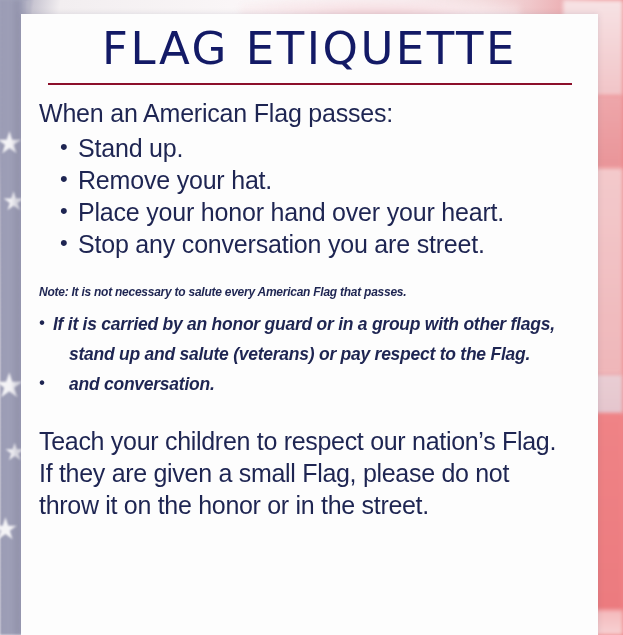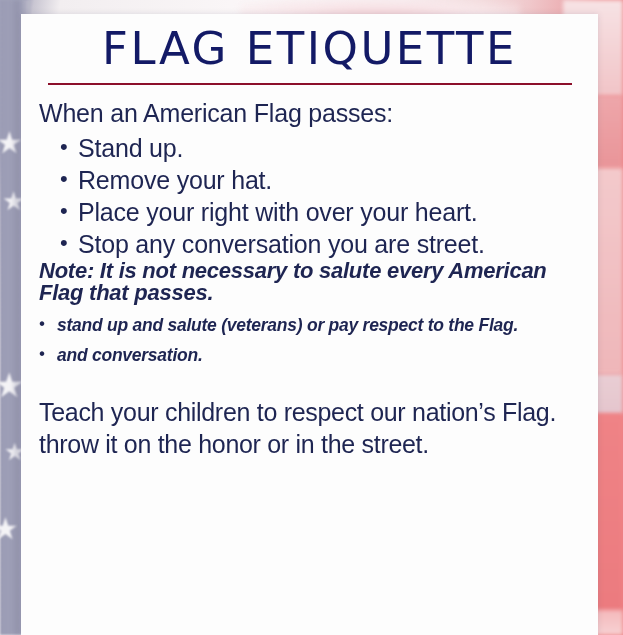--- a/index.html
+++ b/index.html
@@ -141,21 +141,22 @@
   }
   ul.main-list li .dot {
     position: absolute;
     left: 0;
     top: -1px;
     font-size: 22px;
   }
 
   
   .note {
-    font-size: 22px;
+    margin-top: 21px;
+    font-size: 12px;
     line-height: 22px;
     font-style: italic;
     font-weight: 700;
     letter-spacing: -0.25px;
     color: #1e2552;
   }
   ul.note-list {
     list-style: none;
     margin: 6px 0 0 0;
     padding: 0;
@@ -170,21 +171,21 @@
     letter-spacing: -0.25px;
   }
   ul.note-list li .dot {
     position: absolute;
     left: 0;
     top: -1px;
     font-size: 16px;
   }
   ul.note-list li .cont {
     display: block;
-    margin-left: 4px;
+    margin-left: 16px;
   }
 
   
   .closing {
     margin-top: 26px;
     font-size: 25px;
     line-height: 32px;
     letter-spacing: -0.3px;
     color: #1e2552;
   }
@@ -231,41 +232,43 @@
         <li>
           <span class="dot">•</span>
           <span>Stand up.</span>
         </li>
         <li>
           <span class="dot">•</span>
           <span>Remove your hat.</span>
         </li>
         <li>
           <span class="dot">•</span>
-          <span>Place your right with over your heart.</span>
+          <span>Place your honor hand over your heart.</span>
         </li>
         <li>
           <span class="dot">•</span>
           <span>Stop any conversation you are street.</span>
         </li>
       </ul>
 
       <div class="note">Note: It is not necessary to salute every American Flag that passes.</div>
 
       <ul class="note-list">
         <li>
           <span class="dot">•</span>
+          <span>If it is carried by an honor guard or in a group with other flags,</span>
           <span class="cont">stand up and salute (veterans) or pay respect to the Flag.</span>
         </li>
         <li>
           <span class="dot">•</span>
           <span class="cont">and conversation.</span>
         </li>
       </ul>
 
       <div class="closing">
         <div>Teach your children to respect our nation’s Flag.</div>
+        <div>If they are given a small Flag, please do not</div>
         <div>throw it on the honor or in the street.</div>
       </div>
 
     </div>
   </div>
 </div>
 
 </body></html>

